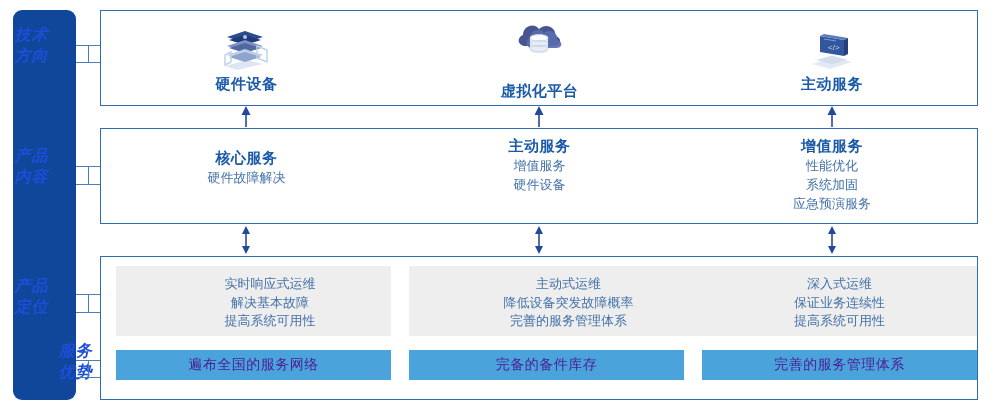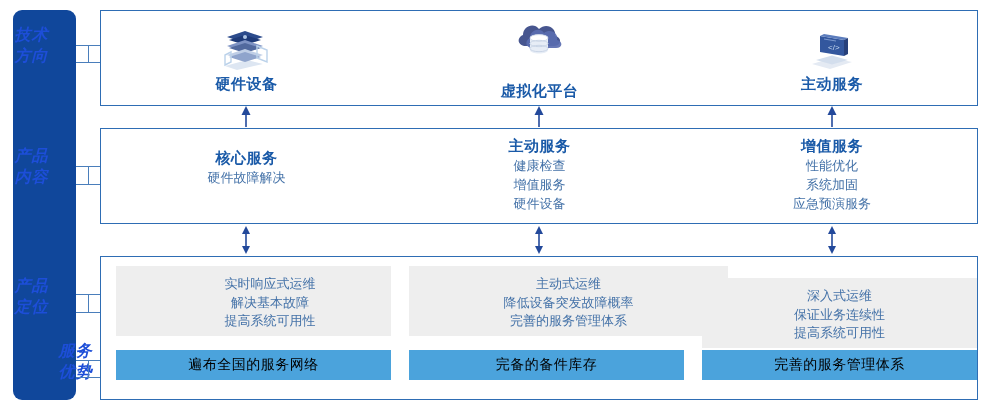--- a/index.html
+++ b/index.html
@@ -132,21 +132,21 @@
   .gray-li {
     font-size: 13px;
     color: #4472A8;
     line-height: 18.5px;
   }
   .blue-bar {
     position: absolute;
     top: 350px;
     height: 30px;
     background: #4BA3DC;
-    color: #000000;
+    color: #4c1d95;
     font-size: 14px;
     display: flex;
     align-items: center;
     justify-content: center;
     letter-spacing: 0.5px;
   }
 </style>
 </head>
 <body>
 
@@ -264,21 +264,20 @@
 
   <div class="panel" id="panel-content"></div>
 
   <div class="content-col" style="left:100px; top:128px; width:293px; padding-top:21px;">
     <div class="content-head">核心服务</div>
     <div class="content-li">硬件故障解决</div>
   </div>
 
   <div class="content-col" style="left:393px; top:128px; width:293px; padding-top:9px;">
     <div class="content-head">主动服务</div>
-    <div class="content-li">健康检查</div>
     <div class="content-li">增值服务</div>
     <div class="content-li">硬件设备</div>
   </div>
 
   <div class="content-col" style="left:686px; top:128px; width:292px; padding-top:9px;">
     <div class="content-head">增值服务</div>
     <div class="content-li">性能优化</div>
     <div class="content-li">系统加固</div>
     <div class="content-li">应急预演服务</div>
   </div>
@@ -310,21 +309,21 @@
   <div class="gray-box" style="left:116px; width:275px;padding-left:33px;">
     <div class="gray-li">实时响应式运维</div>
     <div class="gray-li">解决基本故障</div>
     <div class="gray-li">提高系统可用性</div>
   </div>
   <div class="gray-box" style="left:409px; width:319px;">
     <div class="gray-li">主动式运维</div>
     <div class="gray-li">降低设备突发故障概率</div>
     <div class="gray-li">完善的服务管理体系</div>
   </div>
-  <div class="gray-box" style="left:702px; width:275px;margin-top:12px;">
+  <div class="gray-box" style="left:702px; width:275px;">
     <div class="gray-li">深入式运维</div>
     <div class="gray-li">保证业务连续性</div>
     <div class="gray-li">提高系统可用性</div>
   </div>
 
   <div class="blue-bar" style="left:116px; width:275px;">遍布全国的服务网络</div>
   <div class="blue-bar" style="left:702px; width:275px;">完善的服务管理体系</div>
   <div class="blue-bar" style="left:409px; width:275px;">完备的备件库存</div>
 
 </div>

